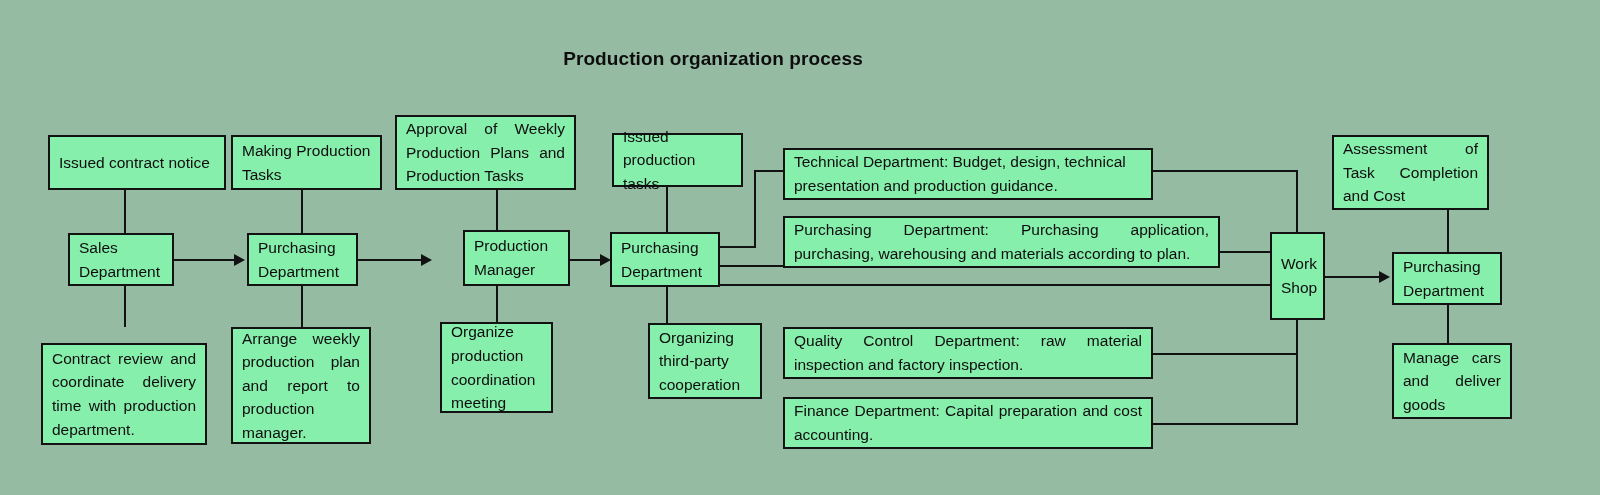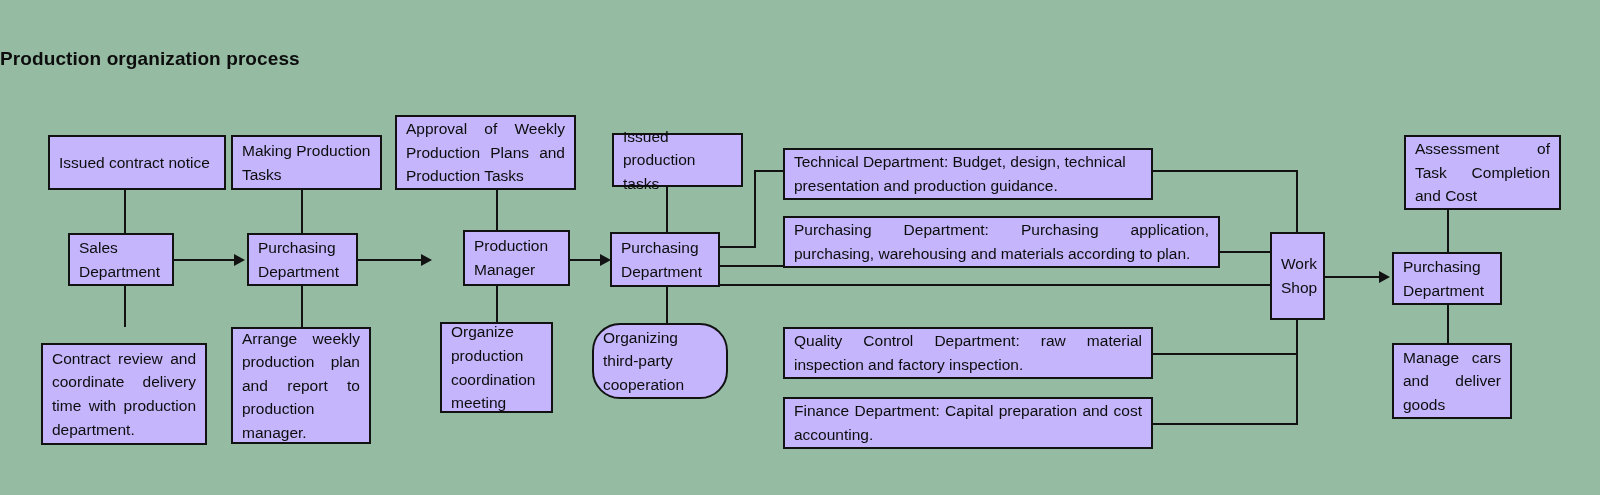--- a/index.html
+++ b/index.html
@@ -13,31 +13,31 @@
     height: 495px;
     background: #95bba3;
     font-family: "Liberation Sans", sans-serif;
     overflow: hidden;
   }
   .title {
     position: absolute;
     left: 0;
     top: 48px;
     width: 1426px;
-    text-align: left;
+    text-align: center;
     font-size: 19px;
     font-weight: bold;
     color: #0d0d0d;
     letter-spacing: 0.1px;
   }
   .box {
     position: absolute;
     box-sizing: border-box;
     border: 2px solid #121212;
-    background: #c4b5fd;
+    background: #86efac;
     color: #0d0d0d;
     font-size: 15.5px;
     line-height: 1.52;
     padding: 5px 9px;
     display: flex;
     flex-direction: column;
     justify-content: center;
     z-index: 2;
   }
   .box.just {
@@ -130,21 +130,21 @@
   </div>
 
   <div class="line vline" style="left:666px; top:187px; height:45px;"></div>
 
   <div class="box" style="left:610px; top:232px; width:110px; height:55px;">
     <span class="txt">Purchasing Department</span>
   </div>
 
   <div class="line vline" style="left:666px; top:287px; height:36px;"></div>
 
-  <div class="box" style="left:592px; top:323px; width:136px; height:76px;border-radius:28px;">
+  <div class="box" style="left:648px; top:323px; width:114px; height:76px;">
     <span class="txt">Organizing third-party cooperation</span>
   </div>
 
   <div class="line hline" style="left:718px; top:246px; width:38px;"></div>
   <div class="line vline" style="left:754px; top:170px; height:78px;"></div>
   <div class="line hline" style="left:754px; top:170px; width:31px;"></div>
 
   <div class="line hline" style="left:718px; top:265px; width:67px;"></div>
 
   <div class="line hline" style="left:718px; top:284px; width:558px;"></div>
@@ -174,21 +174,21 @@
   <div class="line hline" style="left:1153px; top:423px; width:145px;"></div>
   <div class="line vline" style="left:1296px; top:320px; height:105px;"></div>
 
   <div class="box" style="left:1270px; top:232px; width:55px; height:88px;">
     <span class="txt">Work Shop</span>
   </div>
 
   <div class="line hline" style="left:1325px; top:276px; width:58px;"></div>
   <div class="arrow" style="left:1379px; top:271px;"></div>
 
-  <div class="box just" style="left:1404px; top:135px; width:157px; height:75px;">
+  <div class="box just" style="left:1332px; top:135px; width:157px; height:75px;">
     <span class="txt">Assessment of Task Completion and Cost</span>
   </div>
 
   <div class="line vline" style="left:1447px; top:210px; height:42px;"></div>
 
   <div class="box" style="left:1392px; top:252px; width:110px; height:53px;">
     <span class="txt">Purchasing Department</span>
   </div>
 
   <div class="line vline" style="left:1447px; top:305px; height:38px;"></div>

